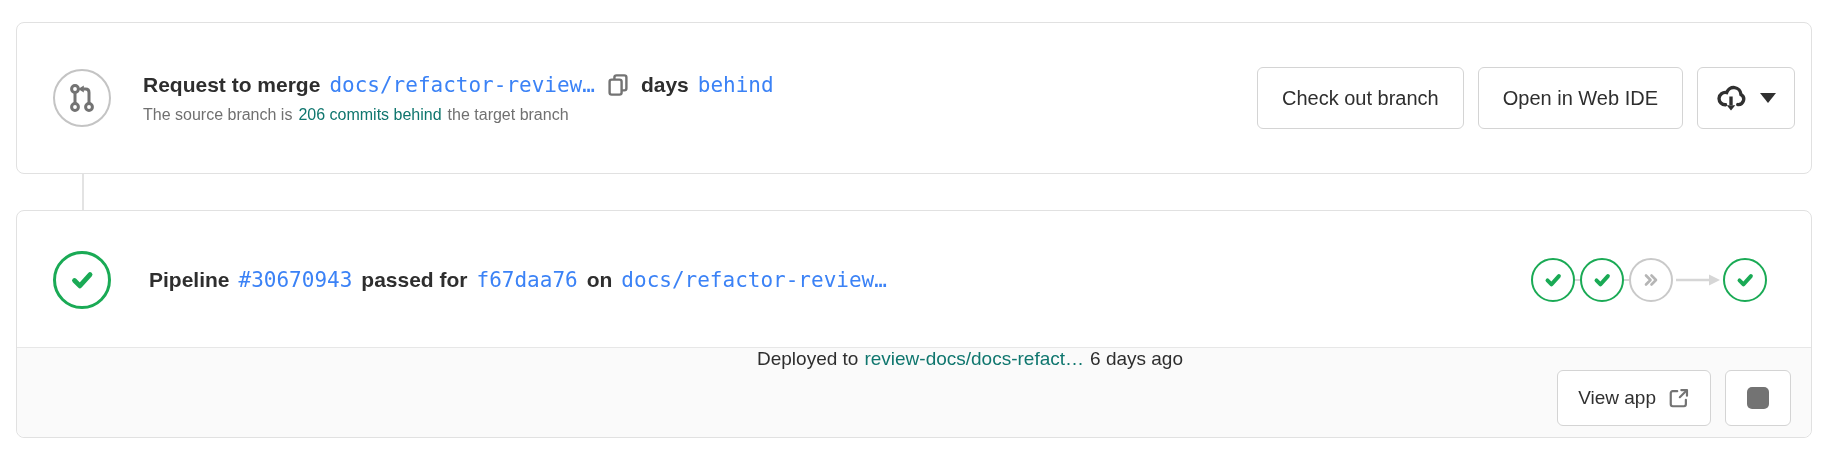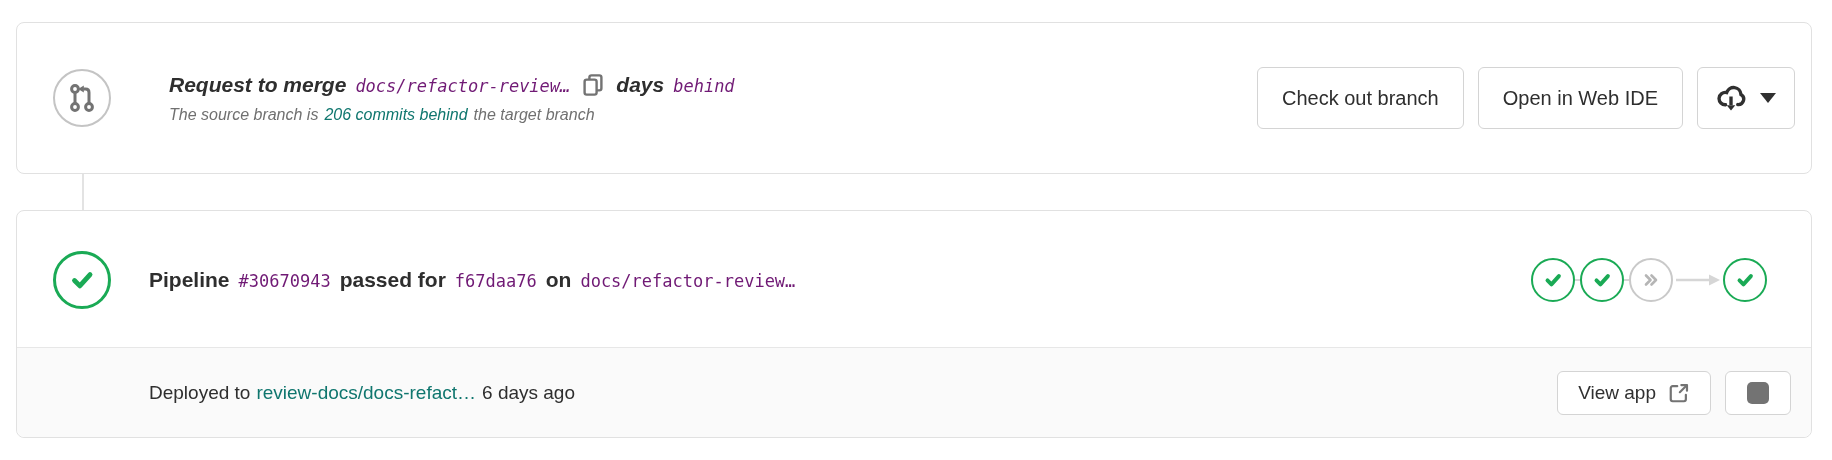--- a/index.html
+++ b/index.html
@@ -11,27 +11,27 @@
     background: #fff; border: 1px solid #e1e1e1; border-radius: 8px;
   }
   .card-top { top: 22px; height: 152px; display: flex; align-items: center; padding: 0 16px 0 36px; }
   .card-bottom { top: 210px; height: 228px; }
   .connector { position: absolute; left: 82px; top: 174px; width: 2px; height: 36px; background: #e3e3e3; }
 
   .avatar-circle {
     width: 58px; height: 58px; border: 2px solid #c4c4c4; border-radius: 50%;
     display: flex; align-items: center; justify-content: center; color: #737373; flex: none;
   }
-  .mr-info { margin-left: 58px; font-style: italic; }
+  .mr-info { margin-left: 32px; }
   .line { display: flex; align-items: baseline; gap: 9px; }
   .line-1 { font-size: 21px; font-weight: bold; color: #2e2e2e; }
   .line-2 { font-size: 16px; font-weight: normal; color: #707070; margin-top: 9px; gap: 6px; }
   .mono-link {
     font-family: "DejaVu Sans Mono", monospace; font-weight: normal;
-    font-size: 17px; color: #701a75; text-decoration: none;
+    font-size: 21px; color: #3b82f6; text-decoration: none;
   }
   .text-link { color: #0f766e; text-decoration: none; }
   .copy-btn { background: none; border: none; color: #737373; cursor: pointer; align-self: center; line-height: 0; padding: 0 2px; }
 
   .actions { margin-left: auto; display: flex; align-items: center; gap: 14px; }
   .btn {
     height: 62px; padding: 0 24px; background: #fff; border: 1px solid #d4d4d4;
     border-radius: 6px; font-size: 20px; color: #2e2e2e; cursor: pointer;
     display: flex; align-items: center; font-family: "Liberation Sans", sans-serif; white-space: nowrap;
   }
@@ -54,24 +54,24 @@
     display: flex; align-items: center; justify-content: center; cursor: pointer; flex: none;
   }
   .stage.passed { border-color: #1aaa55; color: #1aaa55; }
   .stage.skipped { border-color: #c9c9c9; color: #b5b5b5; }
   .stage-link { width: 5px; height: 2px; background: #d6d6d6; flex: none; }
   .stage-arrow { flex: none; line-height: 0; margin: 0 3px; }
 
   .deploy-row {
     position: absolute; left: 0; right: 0; bottom: 0; height: 90px;
     background: #fafafa; border-top: 1px solid #e7e7e7; border-radius: 0 0 8px 8px;
-    display: flex; align-items: center; padding: 0 20px 0 132px; font-size: 19px; color: #2e2e2e;
+    display: flex; align-items: center; padding: 0 20px 0 132px; font-size: 19px; color: #2e2e2e; flex-direction: column;
   }
   .deploy-actions { margin-left: auto; display: flex; align-items: center; gap: 14px; }
-  .btn-sm { height: 44px; padding: 0 20px; font-size: 19px; gap: 12px; color: #303030; }
+  .btn-sm { height: 56px; padding: 0 20px; font-size: 19px; gap: 12px; color: #303030; }
   .stop-btn { width: 66px; justify-content: center; padding: 0; }
   .stop-square { width: 22px; height: 22px; background: #737373; border-radius: 5px; }
   svg { display: block; }
 </style>
 </head>
 <body>
 
 <div class="card card-top">
   <div class="avatar-circle">
     <svg width="32" height="32" viewBox="0 0 16 16" fill="none" stroke="currentColor" stroke-width="1.5">

